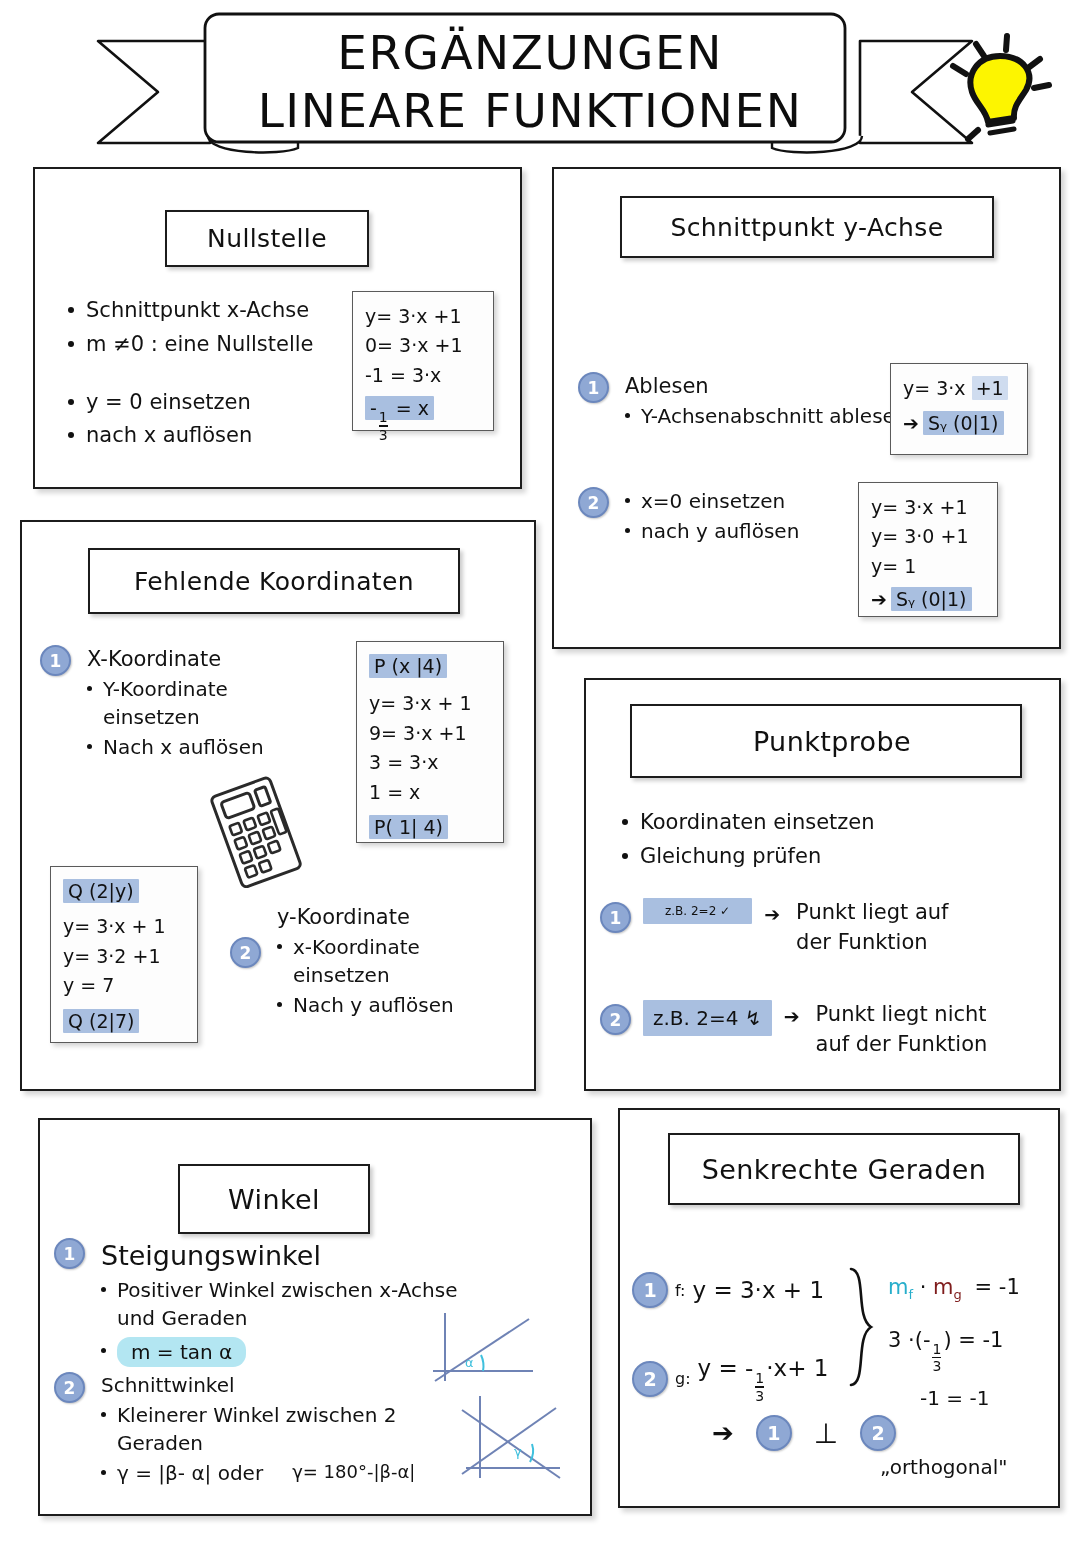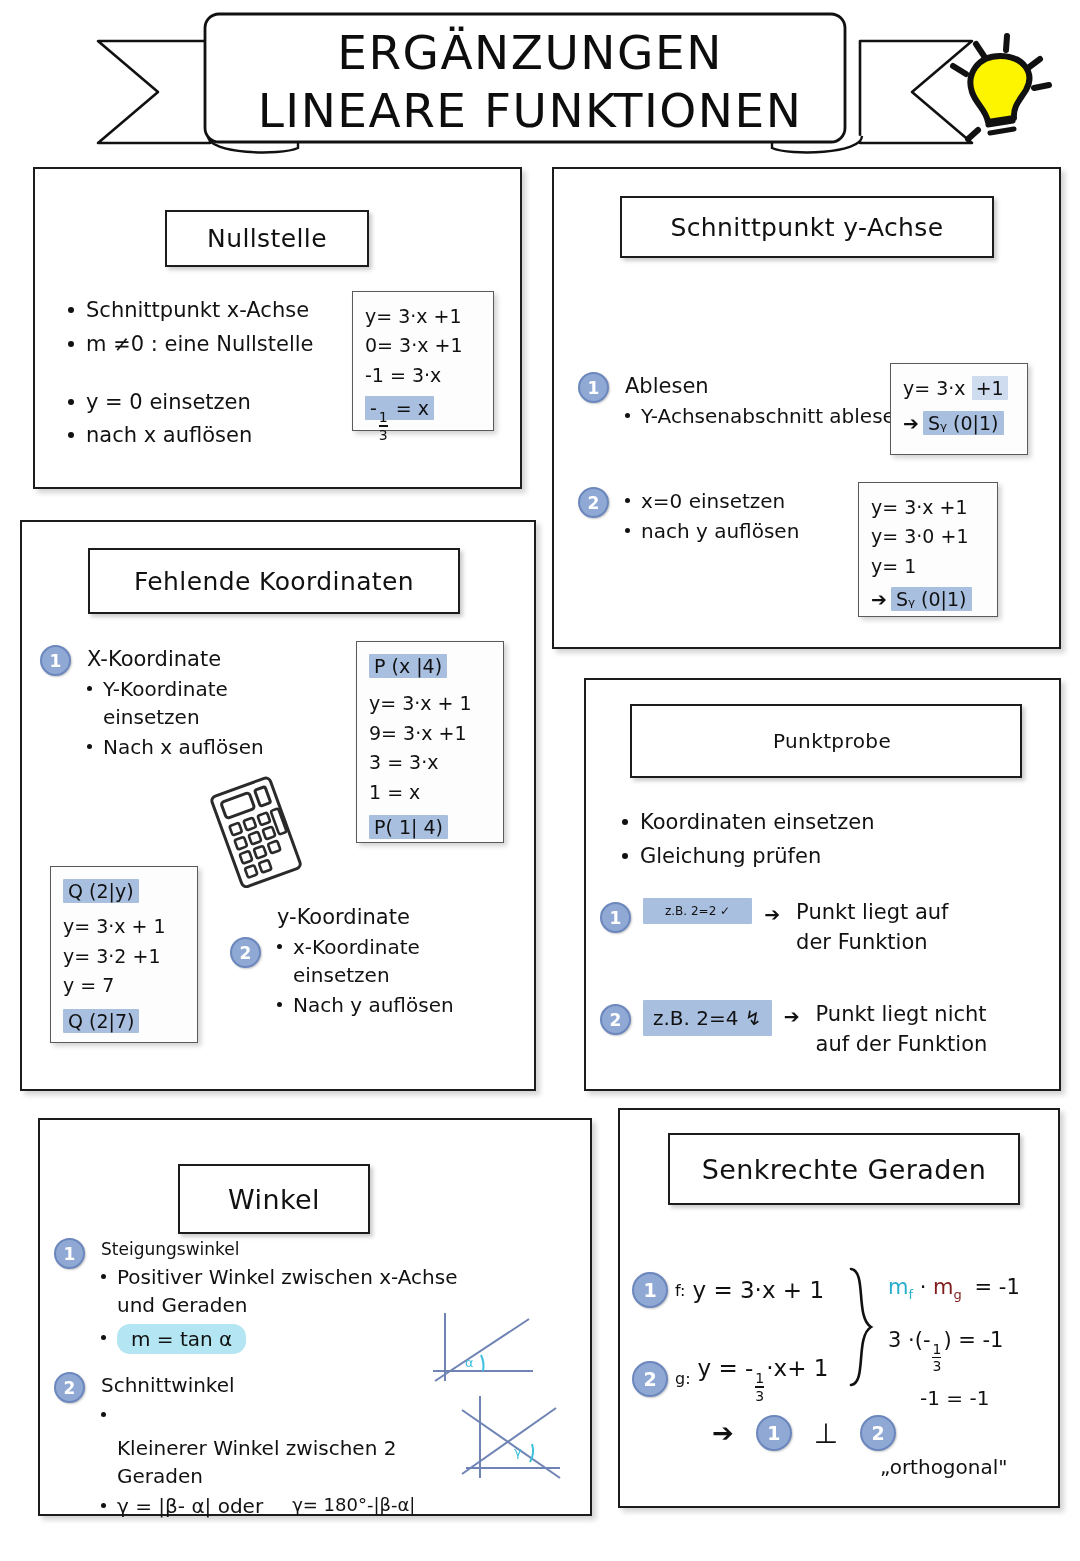--- a/index.html
+++ b/index.html
@@ -307,21 +307,21 @@
       <div class="sub-row">
         <span class="sub-dot"></span>
         <span class="sub-txt">Nach y auflösen</span>
       </div>
     </div>
   </div>
 
   <div class="card" style="left:584px;top:678px;width:473px;height:409px;">
   </div>
   <div class="card-title" style="left:630px;top:704px;width:388px;height:70px;">
-    <span style="font-size:20px;margin-left:12px;">Punktprobe</span>
+    <span style="font-size:27px;margin-left:12px;">Punktprobe</span>
   </div>
 
   <div class="blist" style="left:622px;top:808px;width:330px;">
     <div class="bullet-row">
       <span class="dot"></span>
       <span class="btxt">Koordinaten einsetzen</span>
     </div>
     <div class="bullet-row">
       <span class="dot"></span>
       <span class="btxt">Gleichung prüfen</span>
@@ -344,21 +344,21 @@
 
   <div class="card" style="left:38px;top:1118px;width:550px;height:394px;">
   </div>
   <div class="card-title" style="left:178px;top:1144px;width:188px;height:66px;margin-top:20px;">
     <span style="font-size:27px;">Winkel</span>
   </div>
 
   <div class="step" style="position:absolute;left:54px;top:1238px;width:470px;">
     <div class="numcircle">1</div>
     <div class="step-body">
-      <div class="step-head" style="font-size:17px;">Steigungswinkel</div>
+      <div class="step-head" style="font-size:27px;">Steigungswinkel</div>
       <div class="sub-row">
         <span class="sub-dot"></span>
         <span class="sub-txt" style="max-width:370px;display:inline-block;">Positiver Winkel zwischen x-Achse und Geraden</span>
       </div>
       <div class="sub-row" style="margin-top:5px;">
         <span class="sub-dot"></span>
         <span class="cyan-hl" style="font-size:20px;">m = tan α</span>
       </div>
     </div>
   </div>
@@ -374,21 +374,21 @@
       <text x="40" y="62" fill="#3fc0dd" font-size="13" font-family="DejaVu Sans, sans-serif">α</text>
     </svg>
   </div>
 
   <div class="step" style="position:absolute;left:54px;top:1372px;width:420px;">
     <div class="numcircle">2</div>
     <div class="step-body">
       <div class="step-head" style="font-size:20px;">Schnittwinkel</div>
       <div class="sub-row">
         <span class="sub-dot"></span>
-        <span class="sub-txt" style="max-width:330px;display:inline-block;margin-top:33px;">Kleinerer Winkel zwischen 2 Geraden</span>
+        <span class="sub-txt" style="max-width:330px;display:inline-block;">Kleinerer Winkel zwischen 2 Geraden</span>
       </div>
       <div class="sub-row">
         <span class="sub-dot"></span>
         <span class="sub-txt">γ = |β- α|  oder</span>
         <span class="sub-txt" style="margin-left:18px;font-size:18px;">γ= 180°-|β-α|</span>
       </div>
     </div>
   </div>
 
   <div class="diag" style="left:448px;top:1382px;width:120px;height:105px;">

